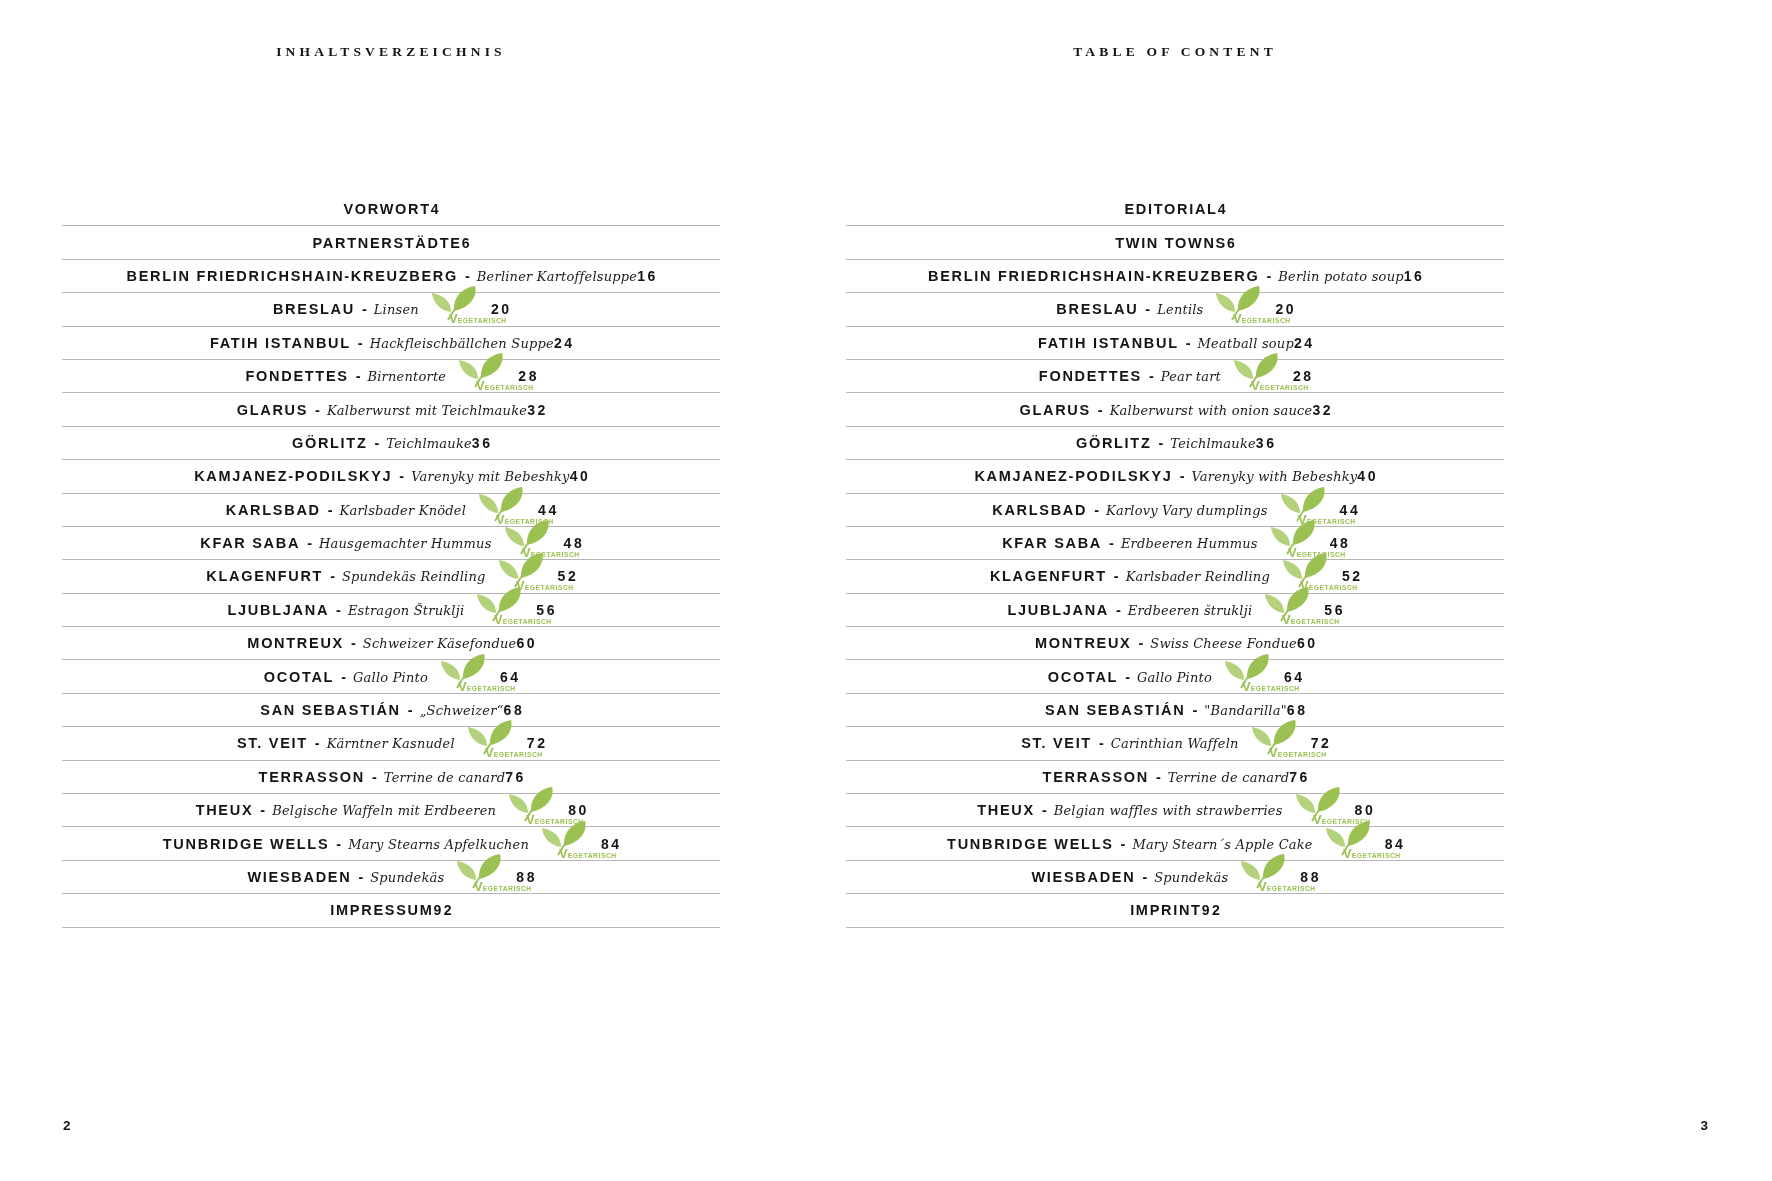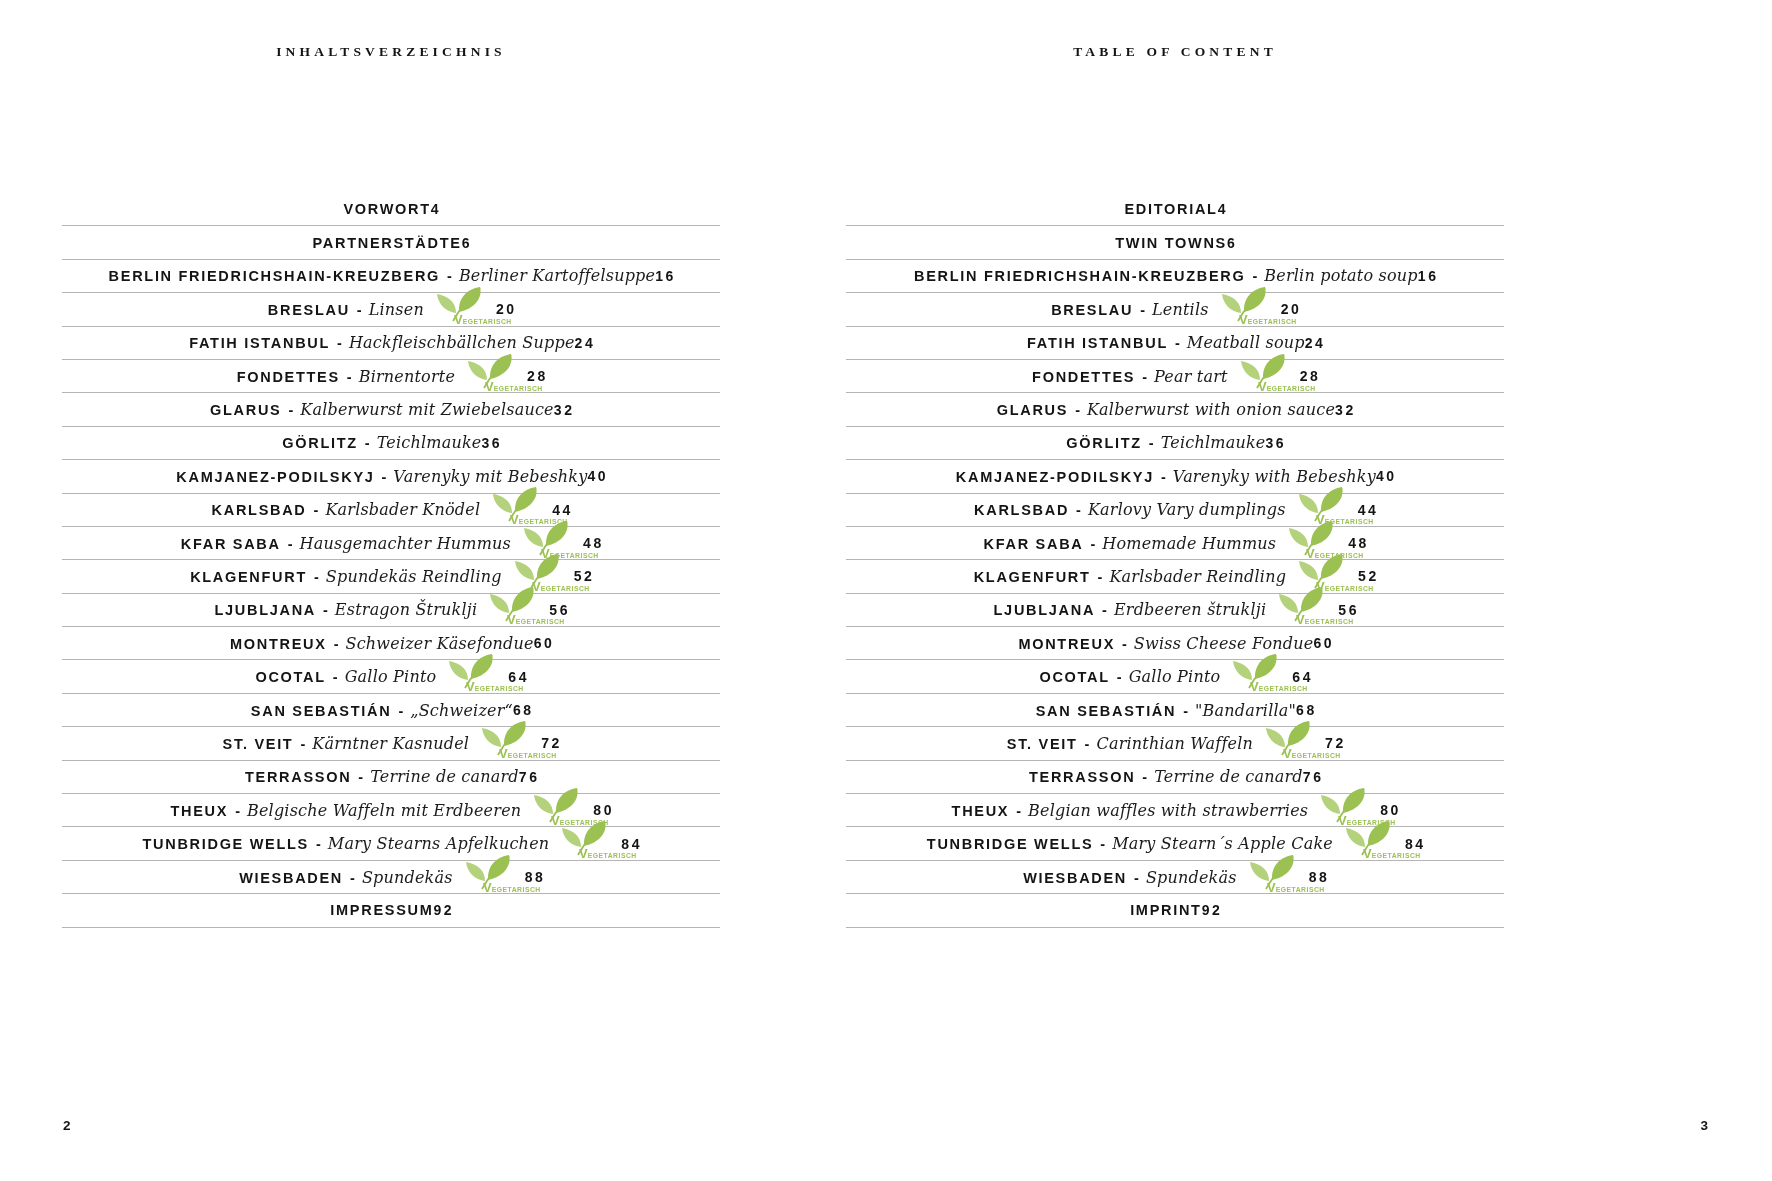--- a/index.html
+++ b/index.html
@@ -33,21 +33,21 @@
   }
   .entry-left { display: flex; align-items: baseline; white-space: nowrap; }
   .city {
     font-size: 14.5px; font-weight: bold; letter-spacing: 1.7px;
     color: #141414;
   }
   .dash { font-size: 14.5px; font-weight: bold; margin: 0 7px; }
   .dish {
     font-family: "DejaVu Serif", serif;
     font-style: italic;
-    font-size: 16px;
+    font-size: 13px;
     letter-spacing: 0.2px;
     color: #1b1b1b;
   }
   .pg {
     font-size: 14px; font-weight: bold;
     letter-spacing: 2.6px; margin-right: -2.6px;
     color: #141414;
   }
 
   
@@ -139,21 +139,21 @@
         </svg>
       </span>
     </div>
     <span class="pg">28</span>
   </div>
 
   <div class="row">
     <div class="entry-left">
       <span class="city">GLARUS</span>
       <span class="dash">-</span>
-      <span class="dish">Kalberwurst mit Zwiebelsauce</span>
+      <span class="dish">Kalberwurst mit Teichlmauke</span>
 
     </div>
     <span class="pg">32</span>
   </div>
 
   <div class="row">
     <div class="entry-left">
       <span class="city">GÖRLITZ</span>
       <span class="dash">-</span>
       <span class="dish">Teichlmauke</span>
@@ -482,21 +482,21 @@
         </svg>
       </span>
     </div>
     <span class="pg">44</span>
   </div>
 
   <div class="row">
     <div class="entry-left">
       <span class="city">KFAR SABA</span>
       <span class="dash">-</span>
-      <span class="dish">Homemade Hummus</span>
+      <span class="dish">Erdbeeren Hummus</span>
       <span class="veg">
         <svg width="72" height="40" viewBox="0 0 72 40" xmlns="http://www.w3.org/2000/svg">
           <path d="M31,26 C30,13 38,3 52,1 C55,12 46,23 31,26 Z" fill="#9cc153"></path>
           <path d="M28,27 C18,26 10,18 9,8 C21,10 28,17 28,27 Z" fill="#b4d17c"></path>
           <path d="M25,35 C31,24 42,10 52,2" stroke="#9cc153" stroke-width="1.8" fill="none"></path>
           <text x="26" y="38" class="veg-text"><tspan class="vbig">V</tspan><tspan class="vrest">EGETARISCH</tspan></text>
         </svg>
       </span>
     </div>
     <span class="pg">48</span>

